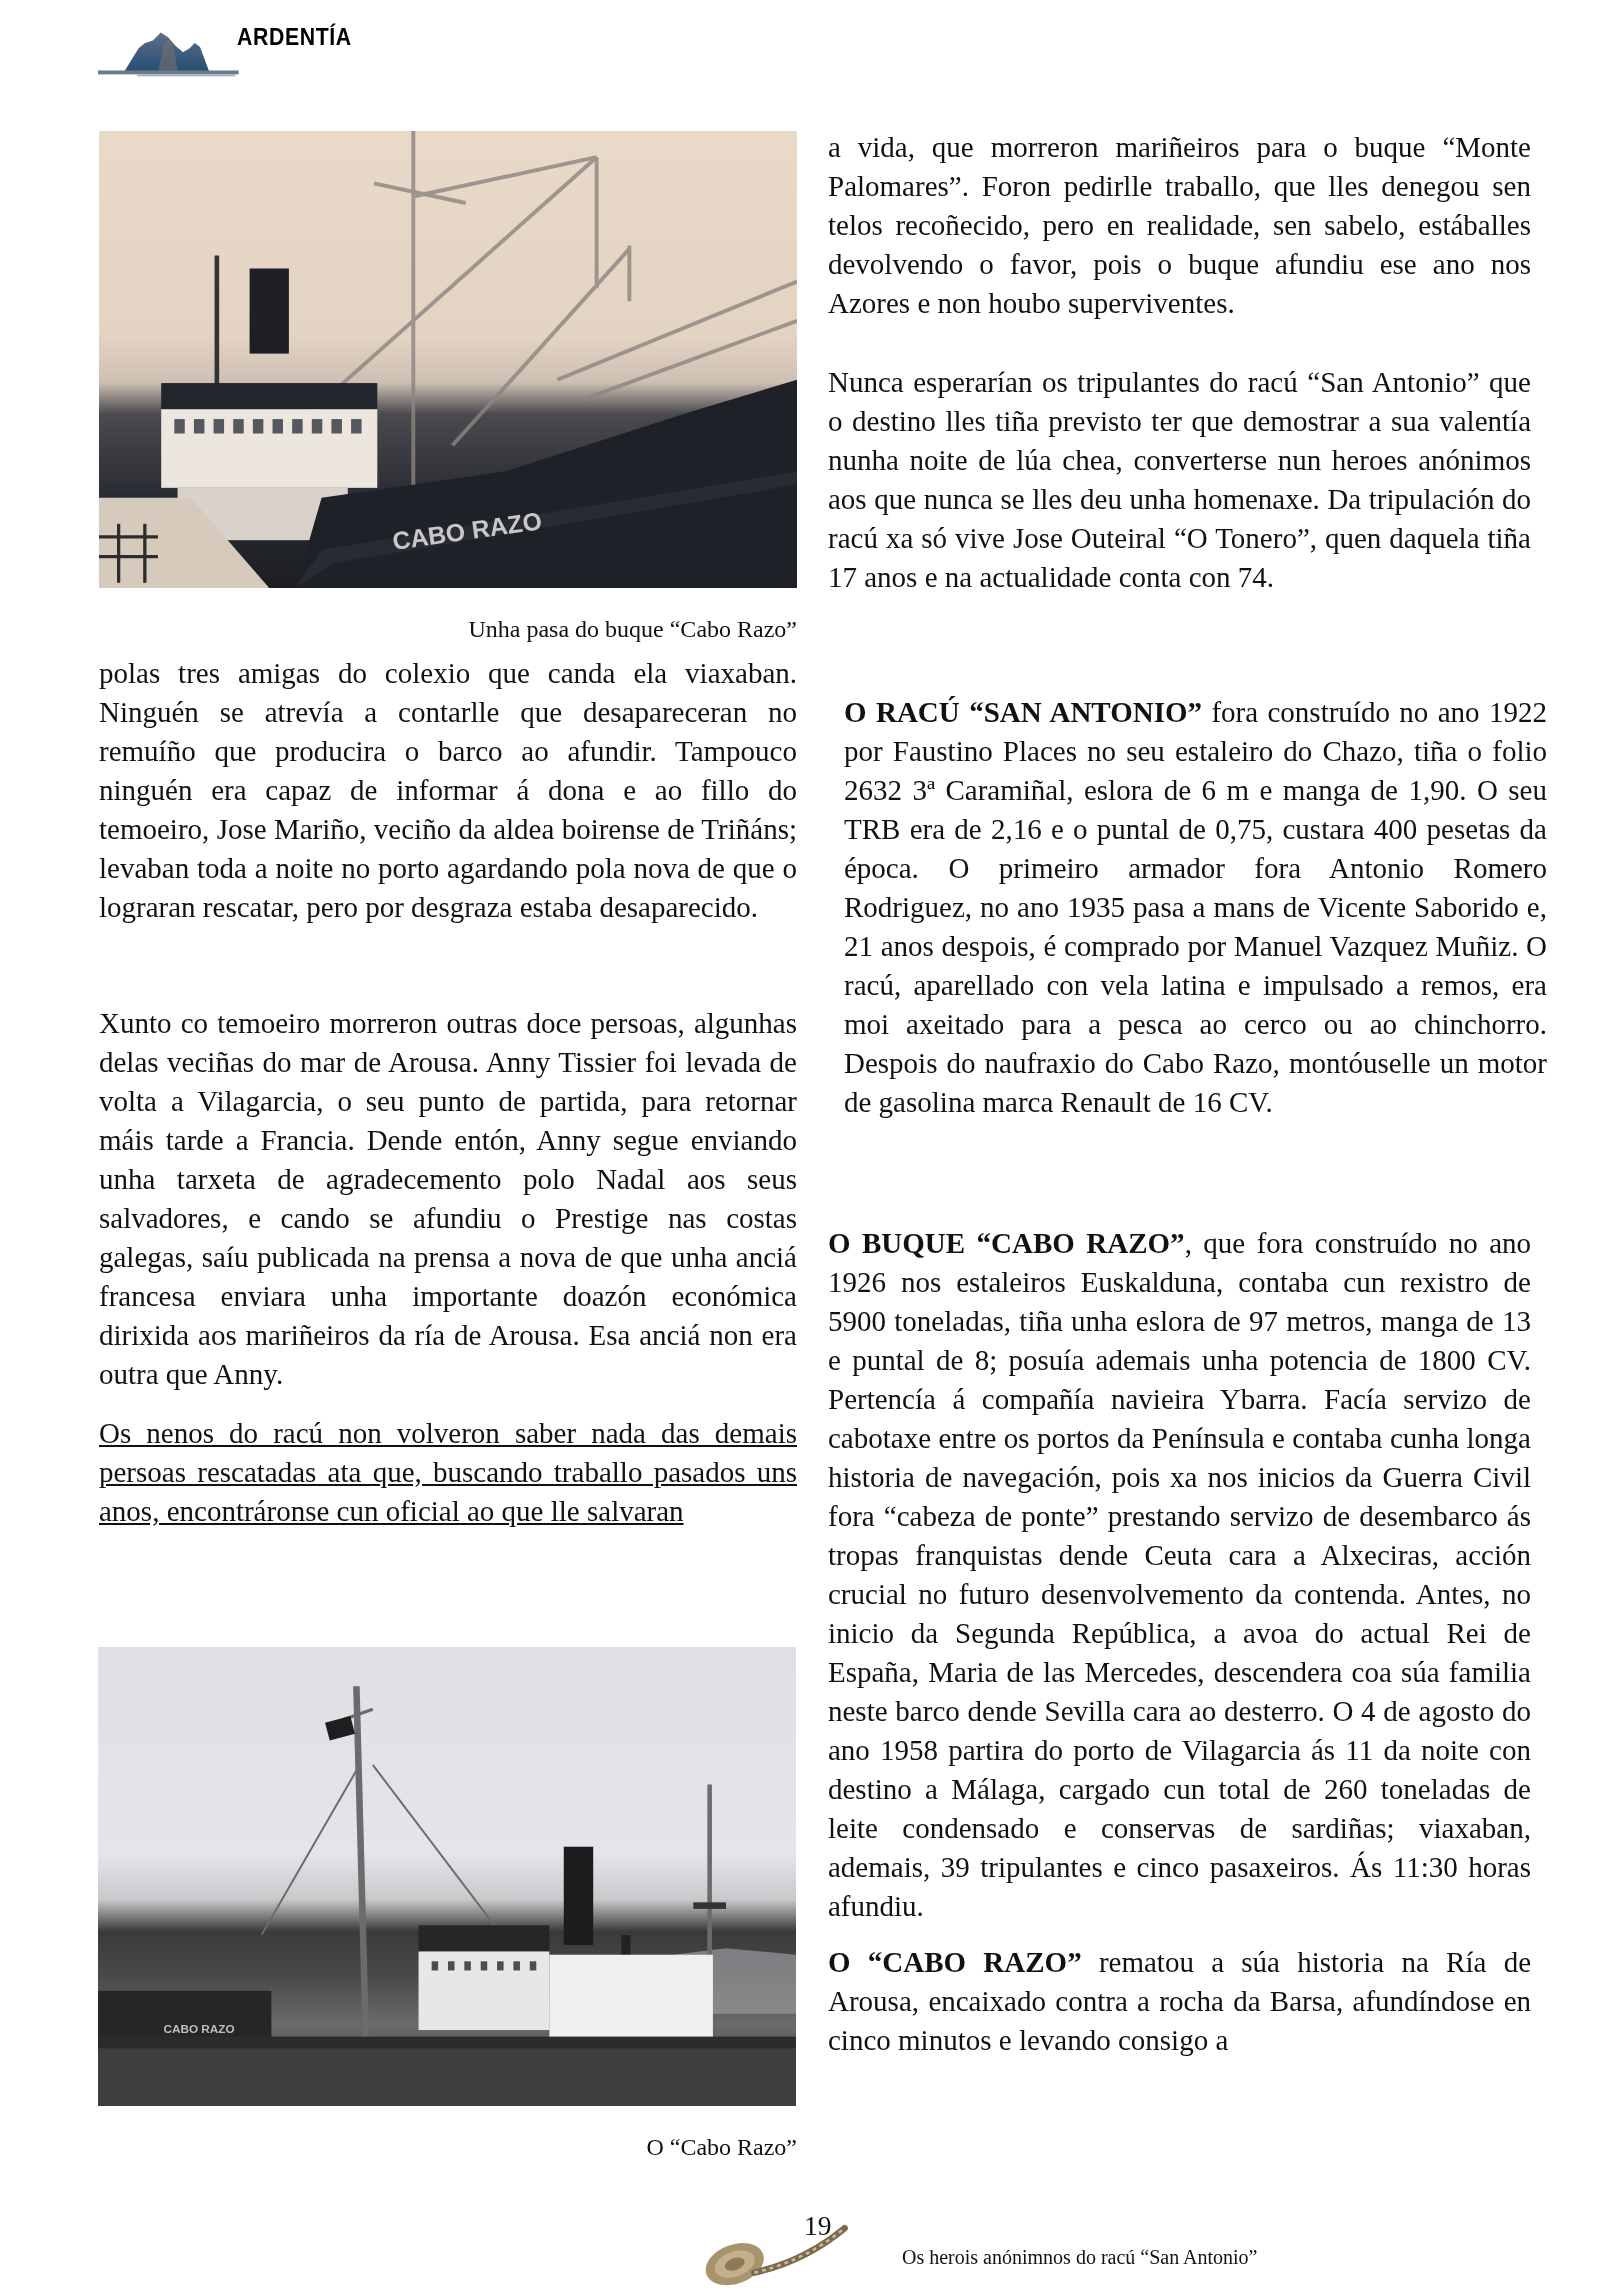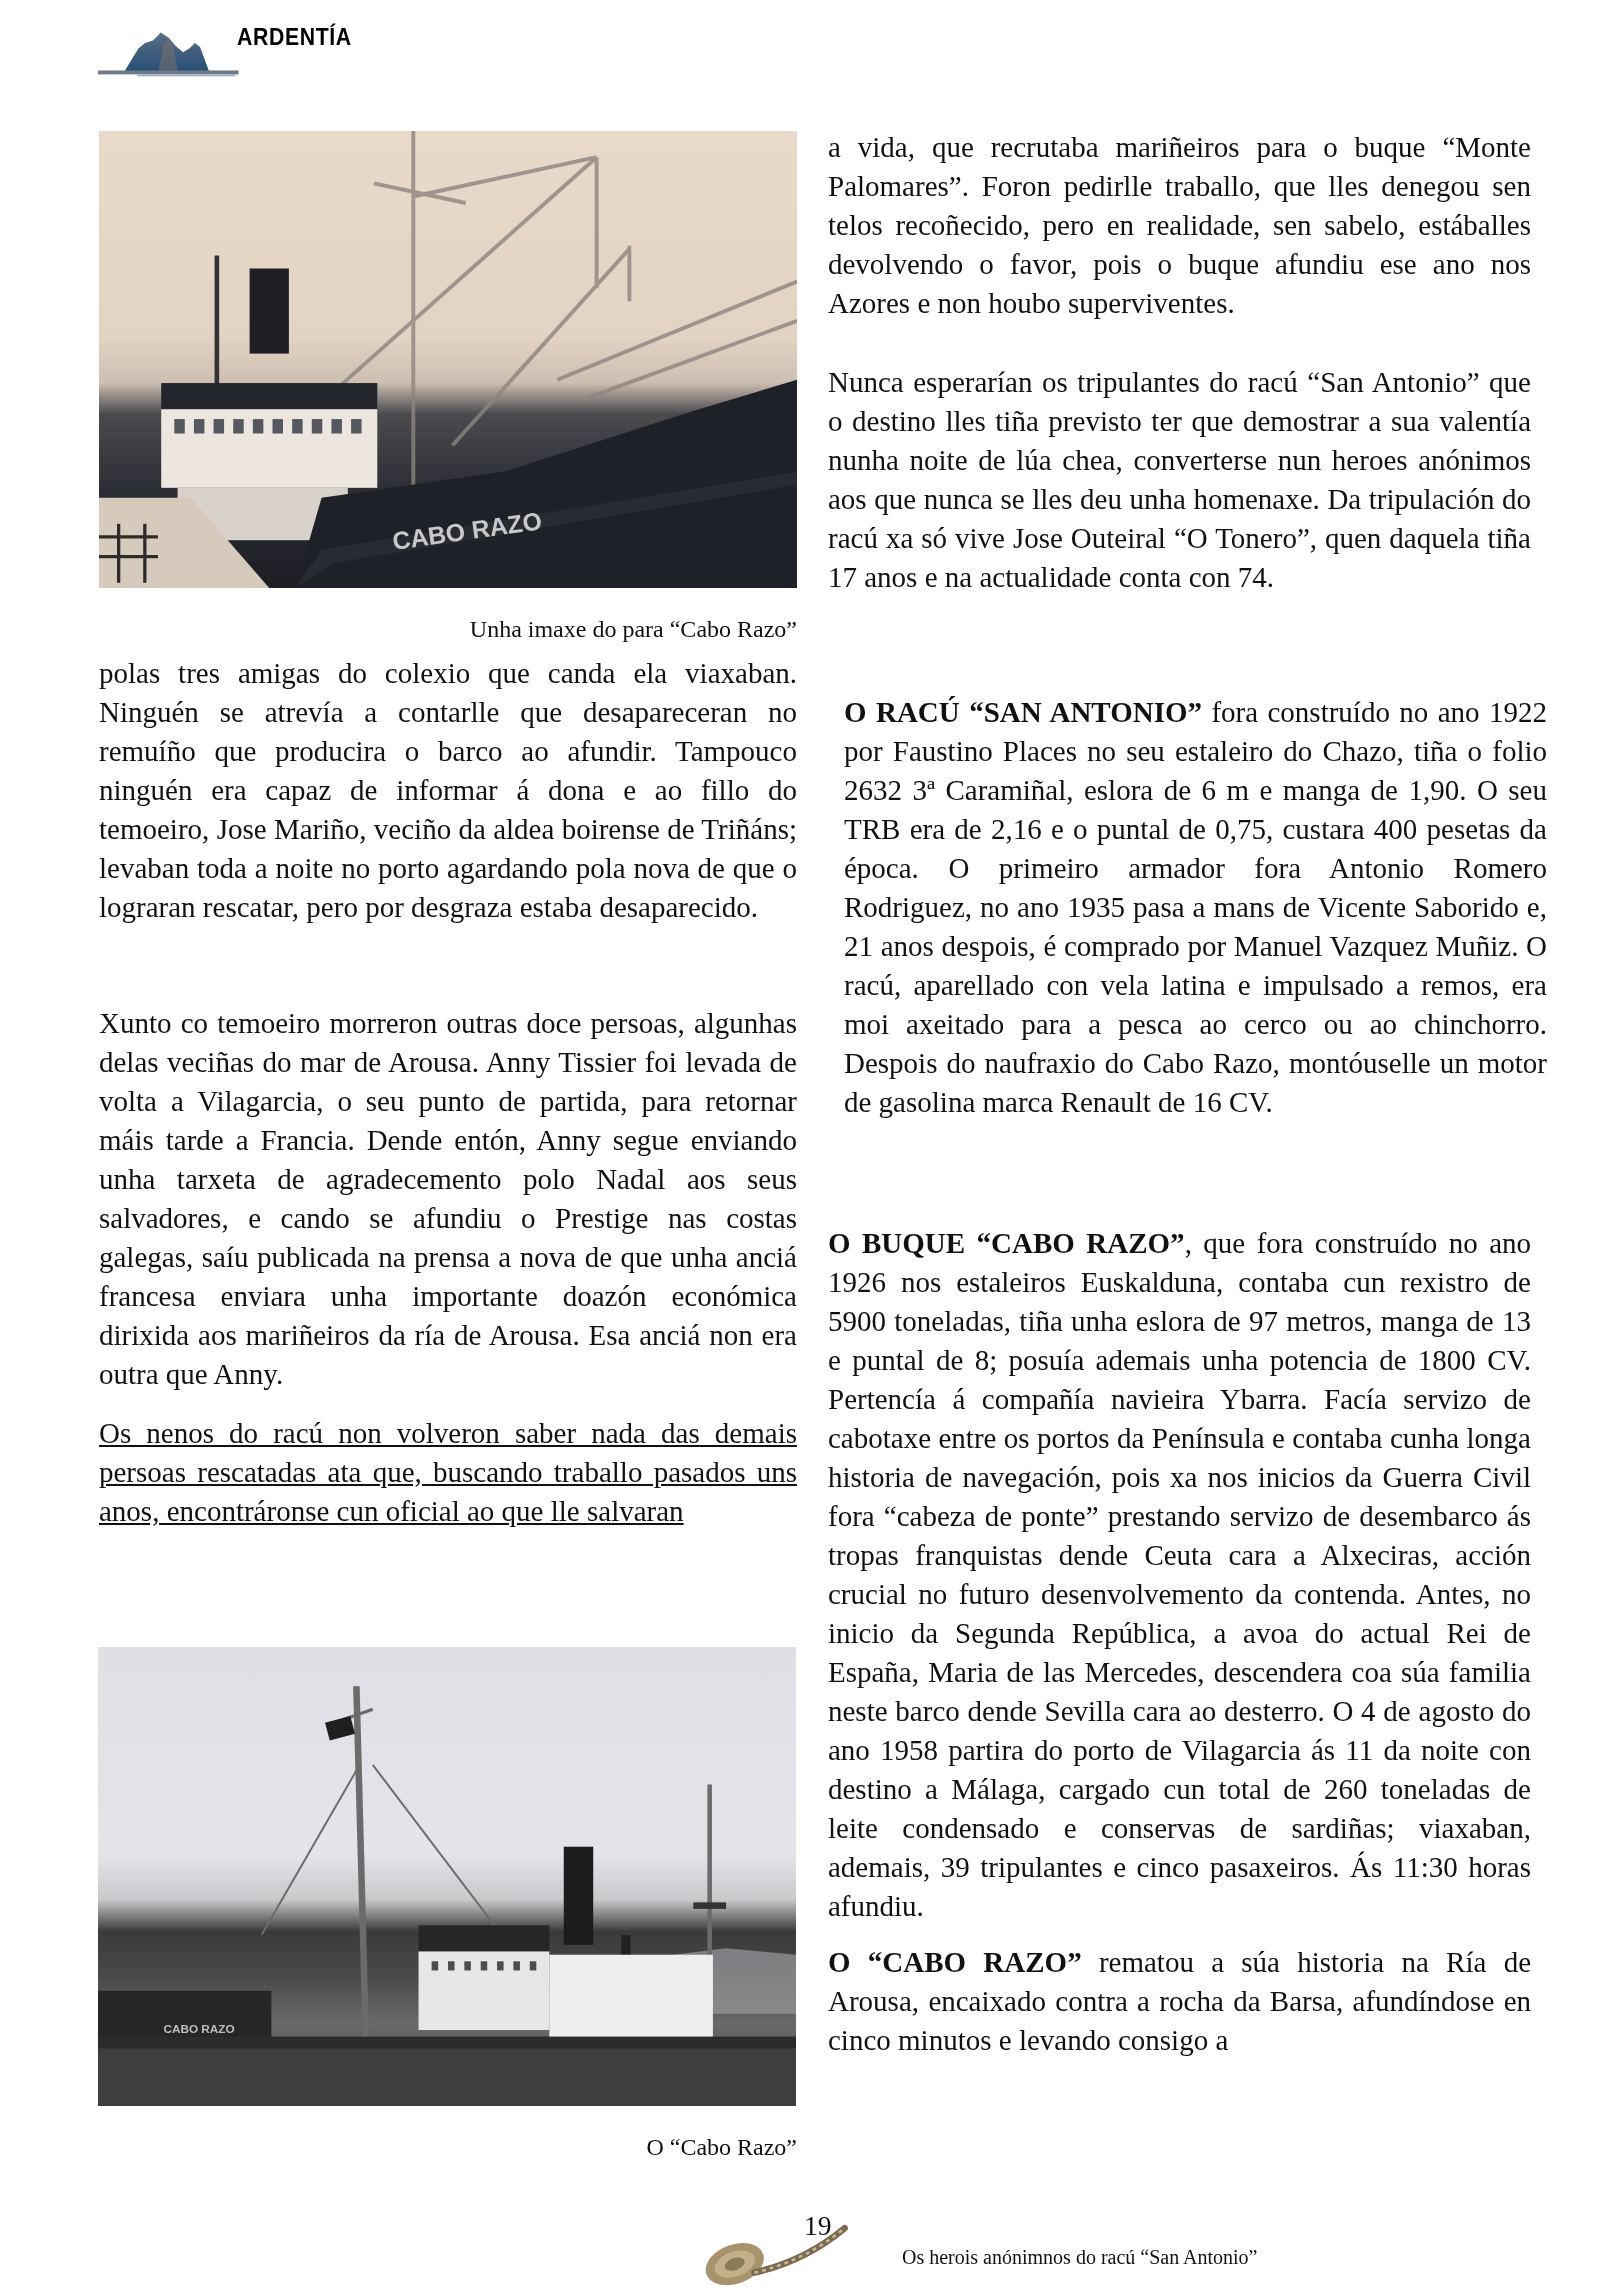--- a/index.html
+++ b/index.html
@@ -95,21 +95,21 @@
 
     <path d="M0 560 L0 698 L260 698 L140 560 Z" fill="#d6cabd"></path>
     <g stroke="#2c2c2c" stroke-width="5">
       <line x1="30" y1="600" x2="30" y2="690"></line>
         <line x1="70" y1="600" x2="70" y2="690"></line>
       <line x1="0" y1="620" x2="90" y2="620"></line>
         <line x1="0" y1="650" x2="90" y2="650"></line>
     </g>
   </svg>
 </div>
-<div class="abs caption cap1">Unha imaxe do para “Cabo Razo”</div>
+<div class="abs caption cap1">Unha pasa do buque “Cabo Razo”</div>
 
 <p class="abs para lcol" style="top:654px;margin:0;">polas tres amigas do colexio que canda ela viaxaban. Ninguén se atrevía a contarlle que desapareceran no remuíño que producira o barco ao afundir. Tampouco ninguén era capaz de informar á dona e ao fillo do temoeiro, Jose Mariño, veciño da aldea boirense de Triñáns; levaban toda a noite no porto agardando pola nova de que o lograran rescatar, pero por desgraza estaba desaparecido.</p>
 <p class="abs para lcol" style="top:1004px;margin:0;">Xunto co temoeiro morreron outras doce persoas, algunhas delas veciñas do mar de Arousa. Anny Tissier foi levada de volta a Vilagarcia, o seu punto de partida, para retornar máis tarde a Francia. Dende entón, Anny segue enviando unha tarxeta de agradecemento polo Nadal aos seus salvadores, e cando se afundiu o Prestige nas costas galegas, saíu publicada na prensa a nova de que unha anciá francesa enviara unha importante doazón económica dirixida aos mariñeiros da ría de Arousa. Esa anciá non era outra que Anny.</p>
 <p class="abs para lcol" style="top:1414px;margin:0;text-decoration:underline;">Os nenos do racú non volveron saber nada das demais persoas rescatadas ata que, buscando traballo pasados uns anos, encontráronse cun oficial ao que lle salvaran</p>
 
 <div class="abs photo photo2" title="Photograph of the ship Cabo Razo at sea">
   <svg viewBox="0 0 1067 701" preserveAspectRatio="none">
 
     <path d="M780 530 L880 470 L960 460 L1067 470 L1067 560 L780 560 Z" fill="#9a9a9e" opacity="0.7"></path>
 
@@ -143,21 +143,21 @@
     <text x="100" y="590" fill="#bdbdbd" font-family="Liberation Sans, sans-serif" font-size="18" font-weight="bold">CABO RAZO</text>
 
     <rect x="0" y="610" width="1067" height="120" fill="#3e3e3e"></rect>
     <rect x="0" y="595" width="1067" height="18" fill="#2b2b2b"></rect>
 
     <rect x="0" y="730" width="1067" height="0" fill="#555"></rect>
   </svg>
 </div>
 <div class="abs caption cap2">O “Cabo Razo”</div>
 
-<p class="abs para rcol" style="top:128px;margin:0;">a vida, que recrutaba mariñeiros para o buque “Monte Palomares”. Foron pedirlle traballo, que lles denegou sen telos recoñecido, pero en realidade, sen sabelo, estáballes devolvendo o favor, pois o buque afundiu ese ano nos Azores e non houbo superviventes.</p>
+<p class="abs para rcol" style="top:128px;margin:0;">a vida, que morreron mariñeiros para o buque “Monte Palomares”. Foron pedirlle traballo, que lles denegou sen telos recoñecido, pero en realidade, sen sabelo, estáballes devolvendo o favor, pois o buque afundiu ese ano nos Azores e non houbo superviventes.</p>
 <p class="abs para rcol" style="top:363px;margin:0;">Nunca esperarían os tripulantes do racú “San Antonio” que o destino lles tiña previsto ter que demostrar a sua valentía nunha noite de lúa chea, converterse nun heroes anónimos aos que nunca se lles deu unha homenaxe. Da tripulación do racú  xa só  vive Jose Outeiral “O Tonero”, quen daquela tiña 17 anos e na actualidade conta con 74.</p>
 <p class="abs para rcol" style="top:677px;margin:16px;">
   <b>O RACÚ “SAN ANTONIO”</b><span> fora construído no ano 1922 por Faustino Places no seu estaleiro do Chazo, tiña o folio 2632 3ª Caramiñal, eslora de 6 m e manga de 1,90. O seu TRB era de 2,16 e o puntal de 0,75, custara 400 pesetas da época. O primeiro armador fora Antonio Romero Rodriguez, no ano 1935 pasa a mans de Vicente Saborido e, 21 anos despois, é comprado por Manuel Vazquez Muñiz. O racú, aparellado con vela latina e impulsado a remos, era moi axeitado para a pesca ao cerco ou ao chinchorro. Despois do naufraxio do Cabo Razo, montóuselle un motor de gasolina marca Renault de 16 CV.</span>
 </p>
 <p class="abs para rcol" style="top:1224px;margin:0;">
   <b>O BUQUE “CABO RAZO”</b><span>, que fora construído no ano 1926 nos estaleiros Euskalduna, contaba cun rexistro de 5900 toneladas, tiña unha eslora de 97 metros, manga de 13 e puntal de 8; posuía ademais unha potencia de 1800 CV. Pertencía á compañía navieira Ybarra. Facía servizo de cabotaxe entre os portos da Península e contaba cunha longa historia de navegación, pois xa nos inicios da Guerra Civil fora “cabeza de ponte” prestando servizo de desembarco ás tropas franquistas dende Ceuta cara a Alxeciras, acción crucial no futuro desenvolvemento da contenda. Antes, no inicio da Segunda República, a avoa do actual Rei de España, Maria de las Mercedes, descendera coa súa familia neste barco dende Sevilla cara ao desterro. O 4 de agosto do ano 1958 partira do porto de Vilagarcia ás 11 da noite con destino a Málaga, cargado cun total de 260 toneladas de leite condensado e conservas de sardiñas; viaxaban, ademais, 39 tripulantes e cinco pasaxeiros. Ás 11:30 horas afundiu.</span>
 </p>
 <p class="abs para rcol" style="top:1943px;margin:0;">
   <b>O “CABO RAZO”</b><span> rematou a súa historia na Ría de Arousa, encaixado contra a rocha da Barsa, afundíndose en cinco minutos e levando consigo a</span>
 </p>

